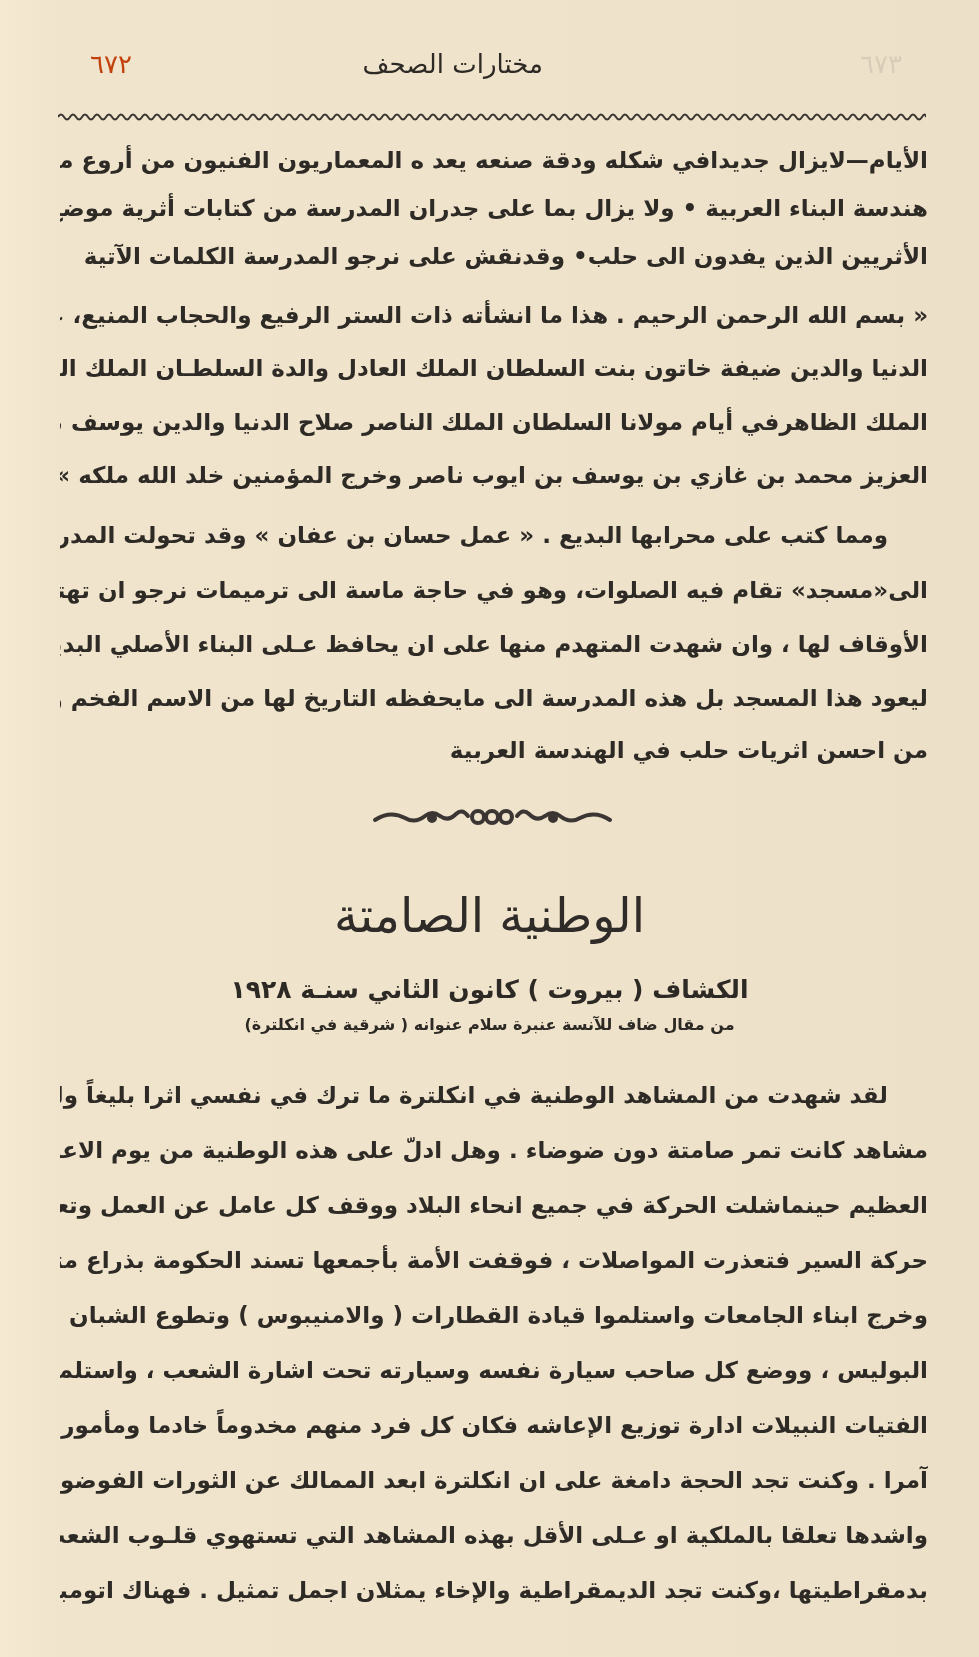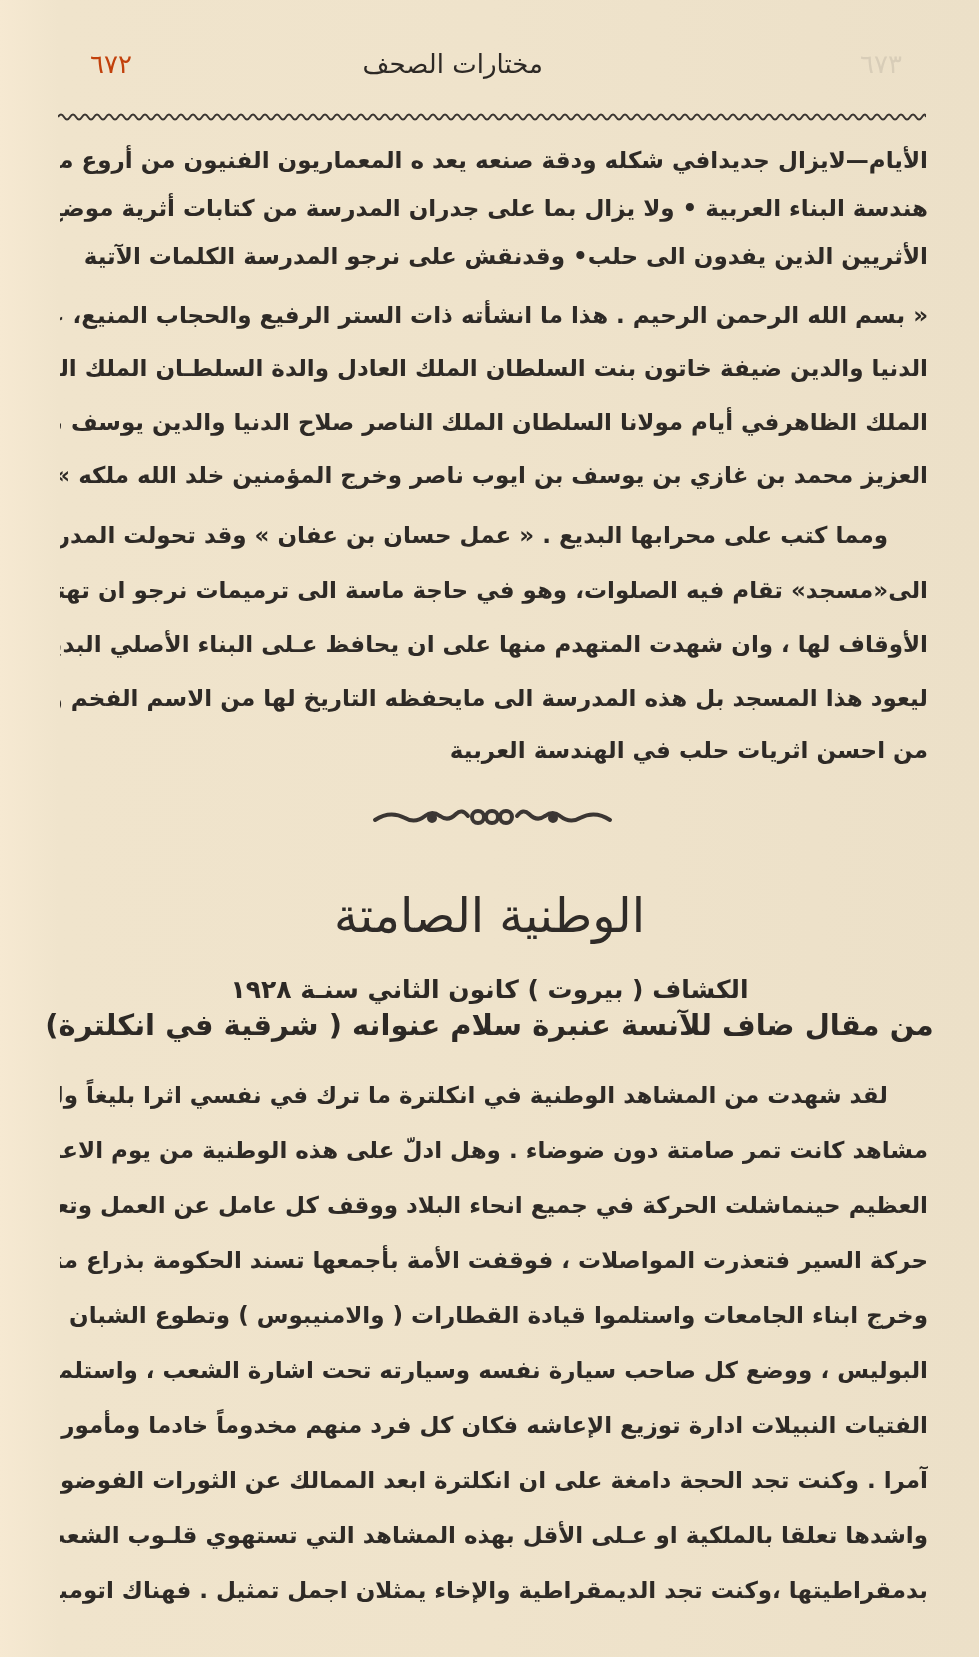--- a/index.html
+++ b/index.html
@@ -123,21 +123,21 @@
       color: #2d2925;
       margin-top: 10px;
     }
     .subtitle-line {
       position: absolute;
       top: 1005px;
       left: 0;
       width: 979px;
       text-align: center;
       direction: rtl;
-      font-size: 29px;
+      font-size: 16px;
       font-weight: bold;
       line-height: 40px;
       color: #2d2925;
     }
   </style>
 </head>
 <body>
 
 <div class="page">
 

